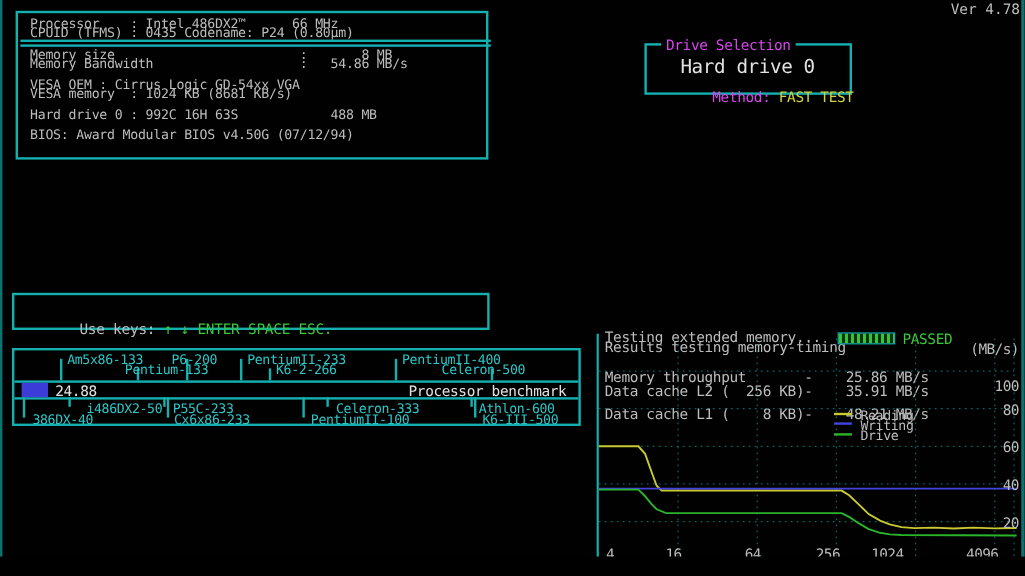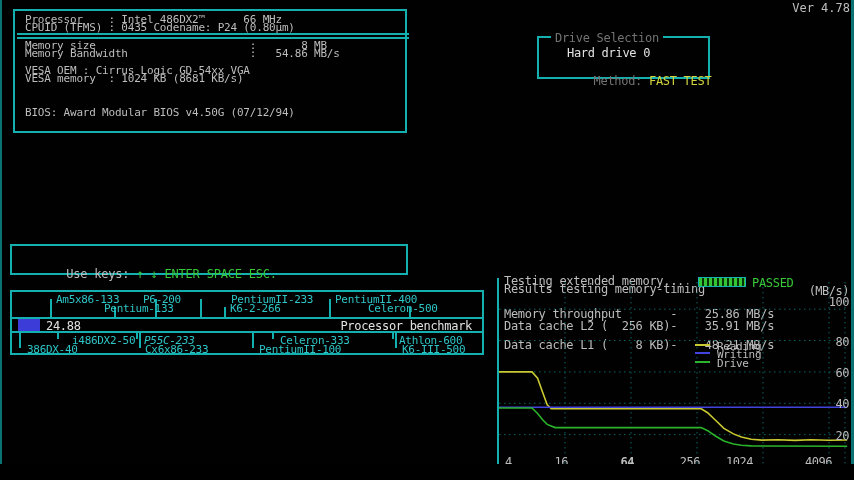--- a/index.html
+++ b/index.html
@@ -1,20 +1,20 @@
 <!DOCTYPE html>
 <html><head>
 <meta charset="utf-8">
 <style>
   html,body{margin:0;padding:0;background:#000;}
   #screen{position:relative;width:854px;height:464px;background:#010101;overflow:hidden;
           font-family:"DejaVu Sans Mono",monospace;padding-left:40px;}
   .abs{position:absolute;}
   
-  .c-g{color:#bdbdbd;} .c-w{color:#e2e2e2;} .c-cy{color:#737373;} .c-grn{color:#38c838;}
+  .c-g{color:#bdbdbd;} .c-w{color:#e2e2e2;} .c-cy{color:#d946ef;} .c-grn{color:#38c838;}
   .c-yel{color:#d2d23c;} .c-red{color:#ab1616;}
   
   .cybox{position:absolute;border:2px solid #14b0b0;background:transparent;}
   .trow{position:absolute;left:0;white-space:pre;line-height:10px;}
   .sepline{position:absolute;left:-8px;right:-8px;height:2px;background:#14b0b0;}
   
   #info-rows .trow{font-size:11px;letter-spacing:-0.2px;}
   
   #result-rows .trow{font-size:12px;letter-spacing:-0.3px;}
   
@@ -50,28 +50,29 @@
         <div class="trow" style="top: 4px;"><span class="c-g">Processor    : Intel 486DX2™      66 MHz</span></div>
         <div class="trow" style="top: 12.35px;"><span class="c-g">CPUID (TFMS) : 0435 Codename: P24 (0.80µm)</span></div>
         <div class="sepline" style="top: 21.7px;"></div>
         <div class="sepline" style="top: 25.7px;"></div>
         <div class="trow" style="top: 29.7px;"><span class="c-g">Memory size                        :       8 MB</span></div>
         <div class="trow" style="top: 38.05px;"><span class="c-g">Memory Bandwidth                   :   54.86 MB/s</span></div>
         <div class="trow" style="top: 46.4px;"><span class="c-g"></span></div>
         <div class="trow" style="top: 54.75px;"><span class="c-g">VESA OEM : Cirrus Logic GD-54xx VGA</span></div>
         <div class="trow" style="top: 63.1px;"><span class="c-g">VESA memory  : 1024 KB (8681 KB/s)</span></div>
         <div class="trow" style="top: 71.45px;"><span class="c-g"></span></div>
+        <div class="trow" style="top: 79.8px;"><span class="c-g">Hard drive 0 : 992C 16H 63S            488 MB</span></div>
         <div class="trow" style="top: 88.15px;"><span class="c-g"></span></div>
         <div class="trow" style="top: 96.5px;"><span class="c-g">BIOS: Award Modular BIOS v4.50G (07/12/94)</span></div>
       </div>
   </div>
 
   <div class="cybox" style="left:537px;top:36px;width:169px;height:39px;">
     <div class="abs c-cy" style="left:12px;top:-7px;background:#010101;padding:0 4px;font-size:12px;letter-spacing:-0.3px;">Drive Selection</div>
-    <div class="abs c-w" style="left:28px;top:8px;font-size:12px;letter-spacing:-0.3px;">Hard drive 0</div>
+    <div class="abs c-w" style="left:28px;top:8px;font-size:16px;letter-spacing:-0.3px;">Hard drive 0</div>
     <div class="abs" style="left:13px;top:22px;font-size:12px;letter-spacing:-0.3px;white-space:pre;">
       <span class="c-cy">Method:</span><span> </span><span class="c-yel">FAST TEST</span>
     </div>
   </div>
 
   <div class="cybox" style="left:10px;top:244px;width:394px;height:27px;">
     <div class="abs" style="left:12px;top:7px;font-size:12px;white-space:pre;letter-spacing:-0.2px;">
       <span class="c-g">Use keys: </span><span class="c-grn">↑ ↓ ENTER SPACE ESC.</span>
     </div>
   </div>
@@ -81,33 +82,33 @@
     <div class="bandline" style="left:0;top:39px;width:470px;"></div>
     <div class="abs" style="left: 6px; top: 27px; width: 22px; height: 12px; background: rgb(60, 60, 216);" id="bench-bar"></div>
     <div class="abs c-w" style="left:34px;top:27px;font-size:12px;letter-spacing:-0.3px;">24.88</div>
     <div class="abs c-w" style="left:0;top:27px;width:460px;text-align:right;font-size:12px;letter-spacing:-0.3px;">Processor benchmark</div>
     <div id="bench-ticks" class="abs" style="left:0;top:0;width:470px;height:61px;">
         <div class="btick" style="left: 38px; top: 7px; height: 18px;"></div>
         <div class="blabel" style="left: 44px; top: 1px;">Am5x86-133</div>
         <div class="btick" style="left: 143px; top: 7px; height: 18px;"></div>
         <div class="blabel" style="left: 131px; top: 1px;">P6-200</div>
         <div class="btick" style="left: 188px; top: 7px; height: 18px;"></div>
-        <div class="blabel" style="left: 194px; top: 1px; margin-left: 25px;">PentiumII-233</div>
+        <div class="blabel" style="left: 194px; top: 1px;">PentiumII-233</div>
         <div class="btick" style="left: 317px; top: 7px; height: 18px;"></div>
         <div class="blabel" style="left: 323px; top: 1px;">PentiumII-400</div>
         <div class="btick" style="left: 102px; top: 15px; height: 10px;"></div>
         <div class="blabel" style="left: 48px; top: 9.5px; margin-left: 44px;">Pentium-133</div>
         <div class="btick" style="left: 212px; top: 15px; height: 10px;"></div>
         <div class="blabel" style="left: 218px; top: 9.5px;">K6-2-266</div>
         <div class="btick" style="left: 397px; top: 15px; height: 10px;"></div>
         <div class="blabel" style="left: 356px; top: 9.5px;">Celeron-500</div>
         <div class="btick" style="left: 45px; top: 39px; height: 8px;"></div>
         <div class="blabel" style="left: 60px; top: 42px;">i486DX2-50</div>
         <div class="btick" style="left: 124px; top: 39px; height: 8px;"></div>
-        <div class="blabel" style="left: 132px; top: 42px; font-style: italic;">P55C-233</div>
+        <div class="blabel" style="left: 132px; top: 42px;">P55C-233</div>
         <div class="btick" style="left: 260px; top: 39px; height: 8px;"></div>
         <div class="blabel" style="left: 268px; top: 42px;">Celeron-333</div>
         <div class="btick" style="left: 380px; top: 39px; height: 8px;"></div>
         <div class="blabel" style="left: 387px; top: 42px;">Athlon-600</div>
         <div class="btick" style="left: 7px; top: 39px; height: 17px;"></div>
         <div class="blabel" style="left: 15px; top: 50.5px;">386DX-40</div>
         <div class="btick" style="left: 127px; top: 39px; height: 17px;"></div>
         <div class="blabel" style="left: 133px; top: 50.5px;">Cx6x86-233</div>
         <div class="btick" style="left: 240px; top: 39px; height: 17px;"></div>
         <div class="blabel" style="left: 247px; top: 50.5px;">PentiumII-100</div>
@@ -139,30 +140,30 @@
       <line x1="2" y1="93.92" x2="348" y2="93.92" stroke="#0c6464" stroke-width="1" stroke-dasharray="1.5,3.5"></line>
       <line x1="2" y1="125.28" x2="348" y2="125.28" stroke="#0c6464" stroke-width="1" stroke-dasharray="1.5,3.5"></line>
       <line x1="2" y1="156.64" x2="348" y2="156.64" stroke="#0c6464" stroke-width="1" stroke-dasharray="1.5,3.5"></line>
       <line x1="1" y1="0" x2="1" y2="190" stroke="#14b0b0" stroke-width="2"></line>
       <line x1="0" y1="188.5" x2="352" y2="188.5" stroke="#16bcbc" stroke-width="2"></line>
       <polyline points="2.0,93.9 35.0,93.9 40.6,100.2 45.6,114.3 50.2,126.8 54.3,130.8 204.3,130.8 210.6,134.7 218.8,142.5 226.9,150.4 236.4,155.9 244.4,159.0 254.2,161.3 264.9,162.1 280.9,161.7 297.9,162.4 313.9,161.7 332.0,162.3 350.2,162.0" fill="none" stroke="#c9c931" stroke-width="1.6"></polyline>
       <polyline points="2.0,129.2 350.2,129.2" fill="none" stroke="#4343e0" stroke-width="1.6"></polyline>
       <polyline points="2.0,130.0 35.0,130.0 40.6,135.5 45.6,141.7 50.2,146.4 58.1,149.6 204.3,149.6 210.6,152.7 218.8,158.2 226.9,162.9 236.4,166.0 244.4,167.3 254.2,167.9 350.2,168.2" fill="none" stroke="#2bb42b" stroke-width="1.6"></polyline>
     </svg>
   <div id="chart-ylabels">
-      <div class="ylab" style="left: 805px; top: 295px;">100</div>
+      <div class="ylab" style="left: 805px; top: 315px;">100</div>
       <div class="ylab" style="left: 805px; top: 334.56px;">80</div>
       <div class="ylab" style="left: 805px; top: 365.92px;">60</div>
       <div class="ylab" style="left: 805px; top: 397.28px;">40</div>
       <div class="ylab" style="left: 805px; top: 428.64px;">20</div>
     </div>
   <div id="chart-xlabels">
       <div class="xlab" style="top: 455px; left: 505px;">4</div>
       <div class="xlab" style="top: 455px; left: 528px; width: 40px; text-align: right;">16</div>
-      <div class="xlab" style="top: 455px; left: 594px; width: 40px; text-align: right; font-weight: bold;">64</div>
+      <div class="xlab" style="top: 455px; left: 594px; width: 40px; text-align: right;">64</div>
       <div class="xlab" style="top: 455px; left: 660px; width: 40px; text-align: right;">256</div>
       <div class="xlab" style="top: 455px; left: 726px; width: 40px; ">1024</div>
       <div class="xlab" style="top: 455px; left: 792px; width: 40px; text-align: right;">4096</div>
     </div>
   <div id="chart-legend">
       <div class="legrow" style="left: 695px; top: 340px; width: 90px;">
         <div class="legswatch" style="background: rgb(201, 201, 49);"></div>
         <div class="leglab">Reading</div>
       </div>
       <div class="legrow" style="left: 695px; top: 348.3px; width: 90px;">

